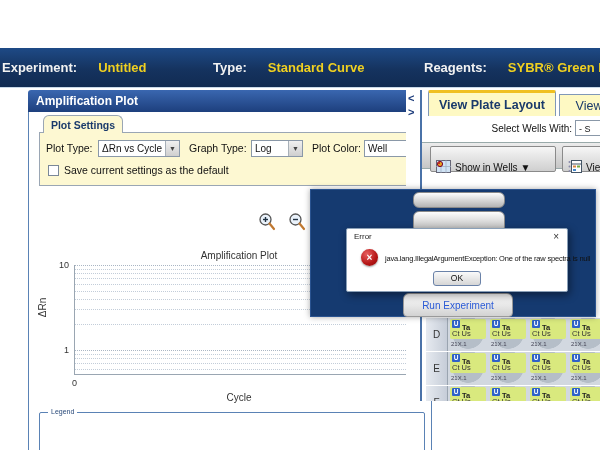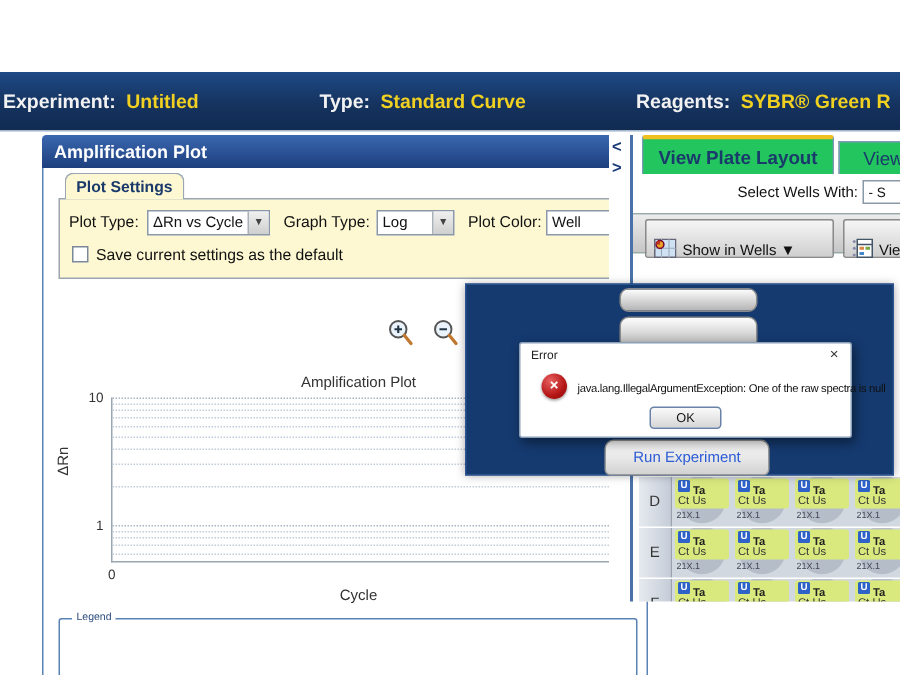--- a/index.html
+++ b/index.html
@@ -5,21 +5,21 @@
   * { margin:0; padding:0; box-sizing:border-box; }
   html,body { background:#fff; }
   body { font-family:"Liberation Sans", sans-serif; }
   #screen { position:relative; width:600px; height:450px; background:#fff; overflow:hidden; }
 
   
   .header-bar { position:absolute; left:0; top:48px; width:600px; height:40px;
     background:linear-gradient(#1e4a86,#15335f 55%,#112b52); border-bottom:1px solid #c8d8e8; }
   .hseg { position:absolute; top:0; height:40px; line-height:40px; white-space:nowrap; font-size:13px; font-weight:bold; }
   .hlab { color:#f2f2f2;text-align:right; }
-  .hval { color:#f0d020; margin-left:7px; }
+  .hval { color:#f0d020; margin-left:21px; }
 
   
   .left-panel { position:absolute; left:2px; top:90px; width:404px; height:379px;
     background:#fff; border:1px solid #5a82b5; border-top:none;margin-left:26px; }
   .lp-header { position:absolute; left:-1px; top:-22px; width:404px; height:22px;
     background:linear-gradient(#3a67b0,#1d3f7d); border-radius:3px 3px 0 0;
     color:#fff; font-size:12px; font-weight:bold; line-height:22px; padding-left:8px; }
 
   .ps-tab { position:absolute; left:14px; top:3px; width:80px; height:18px;
     background:#fdf8d2; border:1px solid #9aa6b4; border-bottom:none; border-radius:6px 6px 0 0;
@@ -59,21 +59,21 @@
     border:1px solid #5a82b5; border-radius:2px; }
   .legend-lab { position:absolute; left:8px; top:-5px; background:#fff; padding:0 3px; font-size:7px; color:#2a4a7a; }
 
   
   .splitter { position:absolute; left:406px; top:90px; width:14px; height:311px; background:#fff; }
   .sp-arrow { position:absolute; left:2px; font-size:11px; font-weight:bold; color:#1a3a7a; cursor:pointer; }
 
   
   .right-panel { position:absolute; left:420px; top:90px; width:180px; height:311px; background:#fff;
     border-left:2px solid #4a72a8; }
-  .tab { position:absolute; background:#22c55e; border:1px solid #8098b8; border-bottom:none;
+  .tab { position:absolute; background:#fef9c3; border:1px solid #8098b8; border-bottom:none;
     font-size:12.5px; font-weight:bold; color:#1a3a6b; text-align:center; }
   .tab.active { left:6px; top:0; width:128px; height:26px; line-height:24px; border-top:3px solid #f0c020; border-radius:2px 2px 0 0; }
   .tab.inactive { left:137px; top:4px; width:60px; height:22px; line-height:22px; font-weight:normal; }
 
   .selwells { position:absolute; right:28px; top:33px; font-size:10px; color:#111; }
   .selwells-dd { position:absolute; left:153px; top:30px; width:40px; height:16px; }
 
   .rp-toolbar { position:absolute; left:0; top:52px; width:180px; height:27px;
     background:linear-gradient(#ececec,#c6c6c6); border-top:1px solid #9aa; border-bottom:1px solid #9aa; }
   .rp-btn { position:absolute; top:3px; height:20px; background:linear-gradient(#f6f6f6,#cfcfcf);

